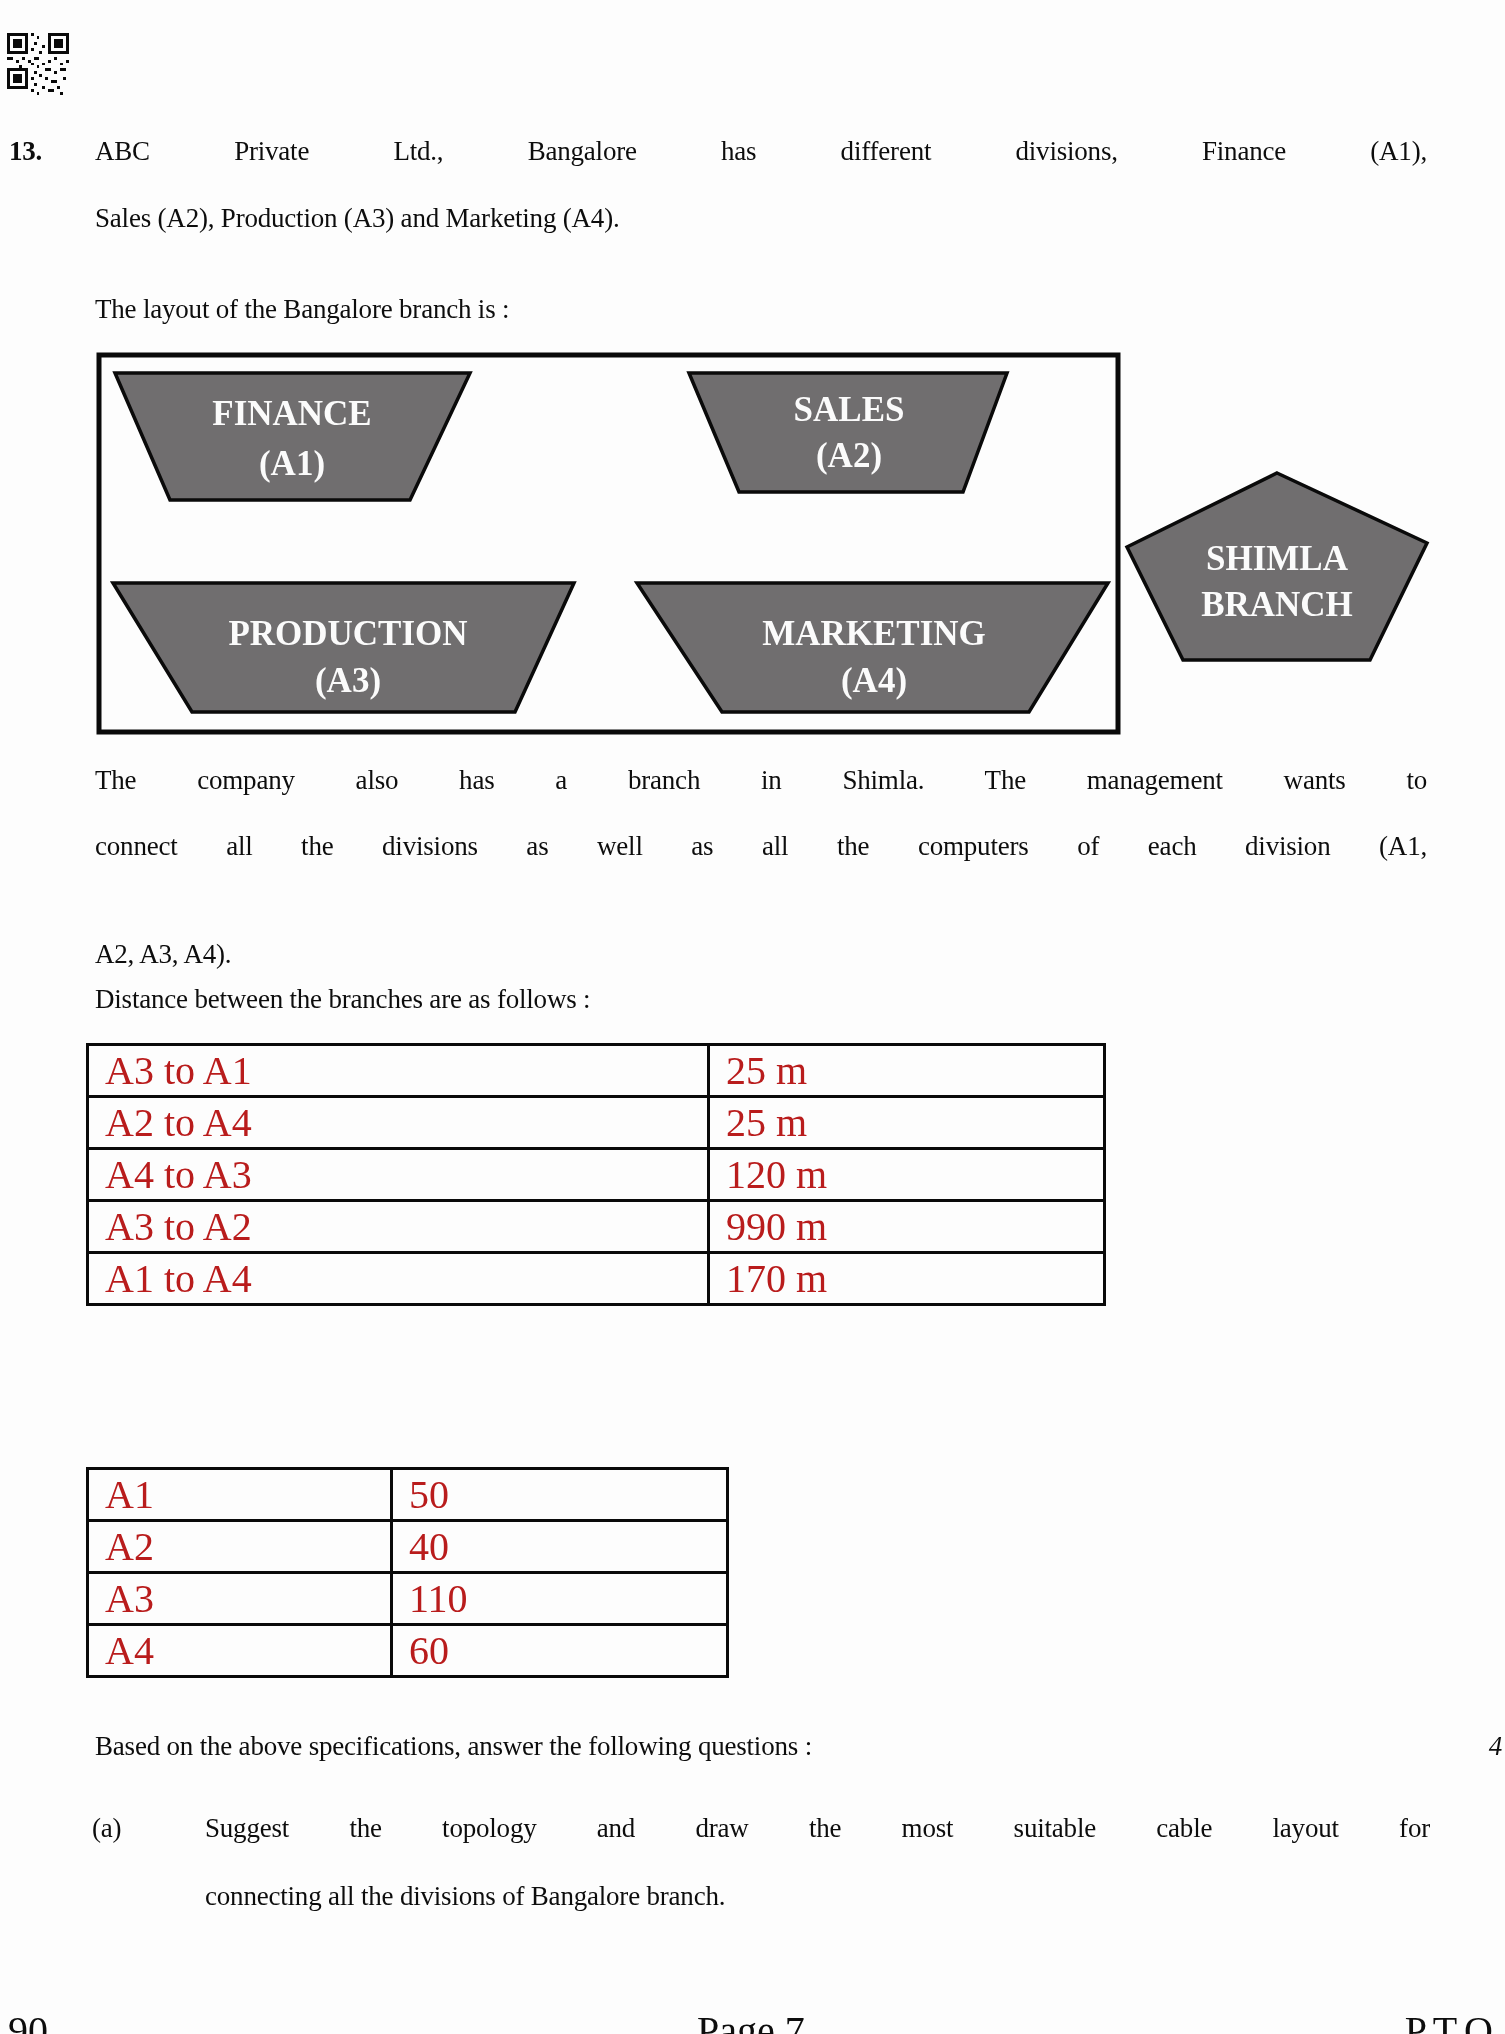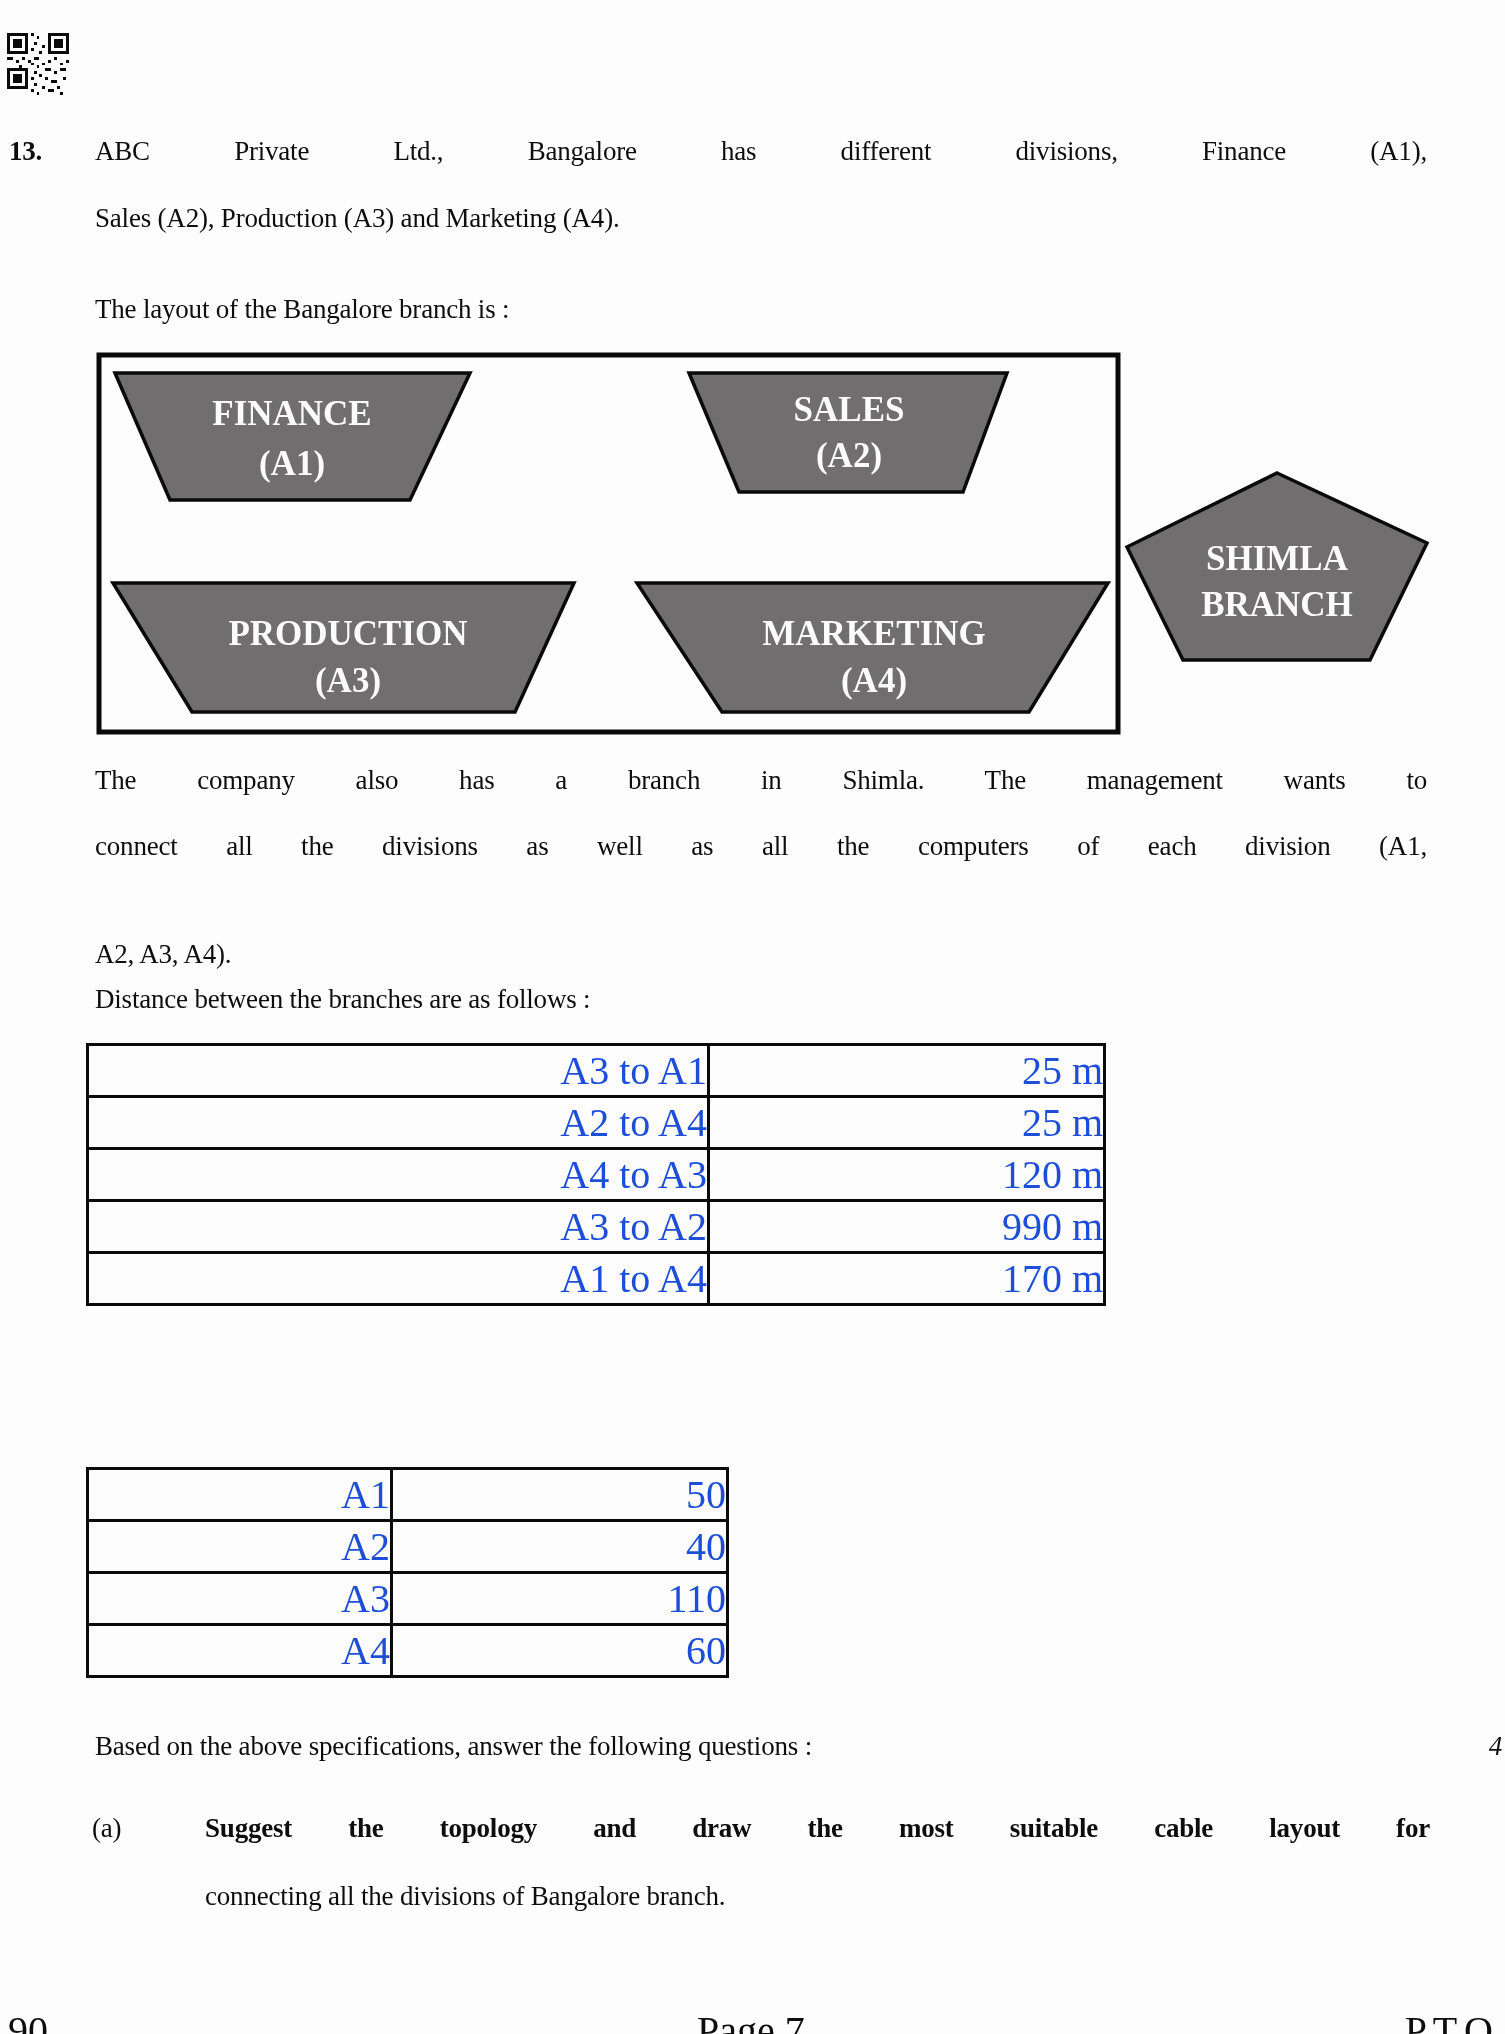--- a/index.html
+++ b/index.html
@@ -23,22 +23,21 @@
     text-align-last:justify;
     white-space:normal;
   }
   .qnum{font-weight:bold;}
   .marks{font-style:italic;text-align:right;}
   .doc-table{
     position:absolute;
     border-collapse:collapse;
     table-layout:fixed;
     font-size:40px;
-    color:#1d4ed8;
-    text-align:right;
+    color:#b91c1c;
   }
   .doc-table td{
     border:3px solid #0a0a0a;
     height:49px;
     padding:0 0 0 16px;
     vertical-align:middle;
     overflow:hidden;
   }
   svg text{
     font-family:"Liberation Serif","DejaVu Serif",serif;
@@ -196,20 +195,20 @@
         <td>A4</td>
         <td>60</td>
       </tr>
     </tbody>
   </table>
 
   <div class="line" style="left:95px;top:1724px;">Based on the above specifications, answer the following questions :</div>
   <div class="line marks" style="left:1440px;top:1724px;width:62px;">4</div>
 
   <div class="line" style="left:92px;top:1806px;">(a)</div>
-  <div class="line just" style="left:205px;top:1806px;width:1225px;font-weight:bold;">Suggest the topology and draw the most suitable cable layout for</div>
+  <div class="line just" style="left:205px;top:1806px;width:1225px;">Suggest the topology and draw the most suitable cable layout for</div>
   <div class="line" style="left:205px;top:1874px;">connecting all the divisions of Bangalore branch.</div>
 
   <div class="footer-item" style="left:8px;top:2009px;">90</div>
   <div class="footer-item" style="left:697px;top:2009px;">Page 7</div>
   <div class="footer-item" style="right:2px;top:2009px;">P.T.O.</div>
 
 </div>
 
 </body></html>

